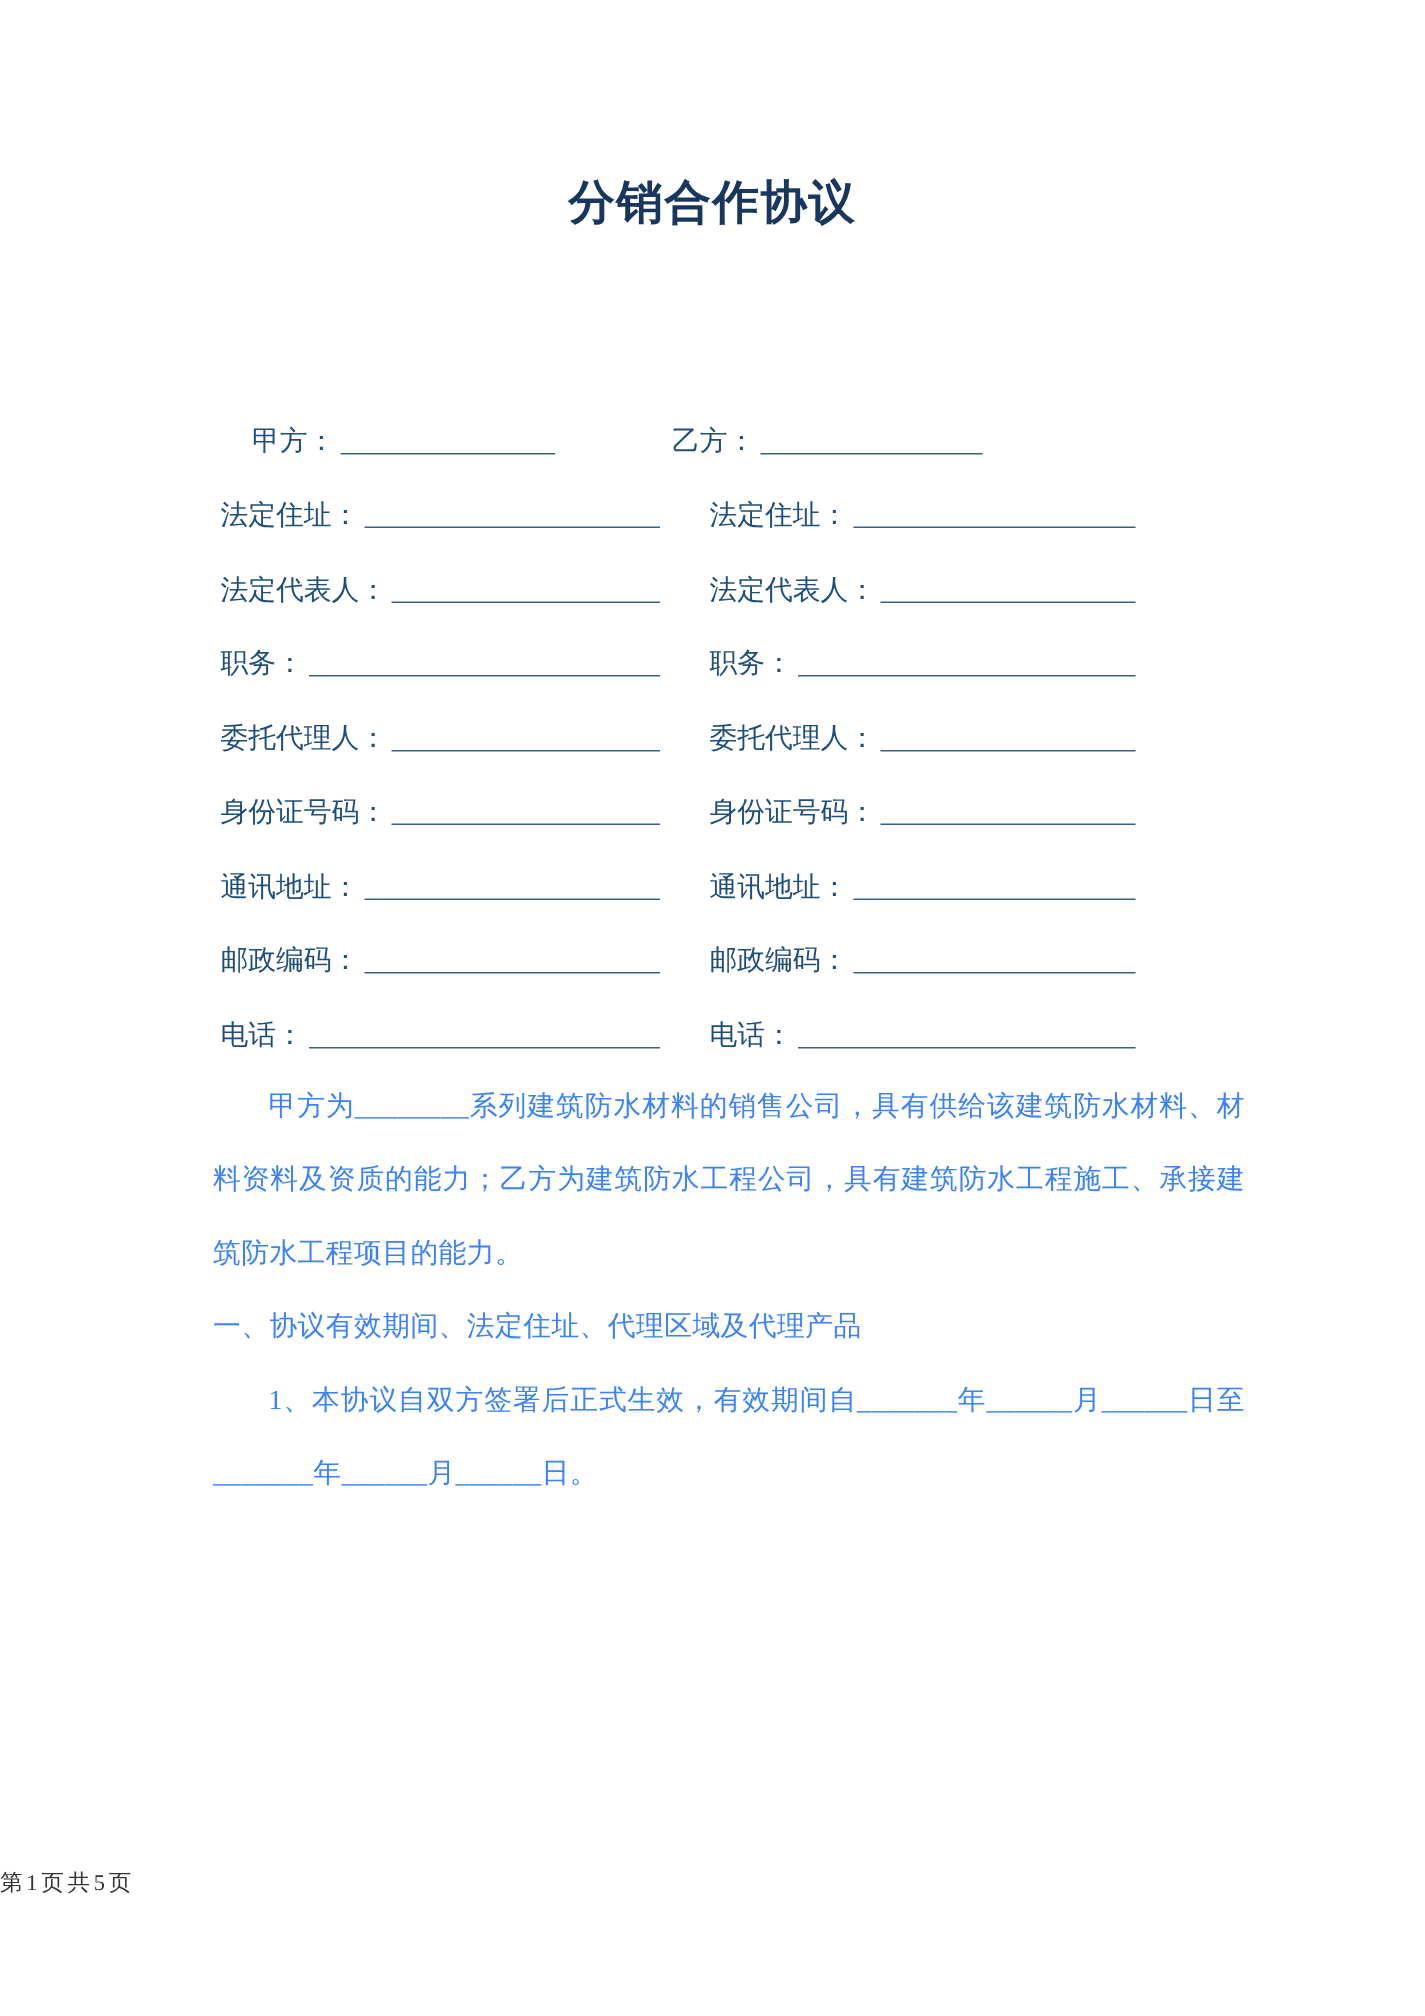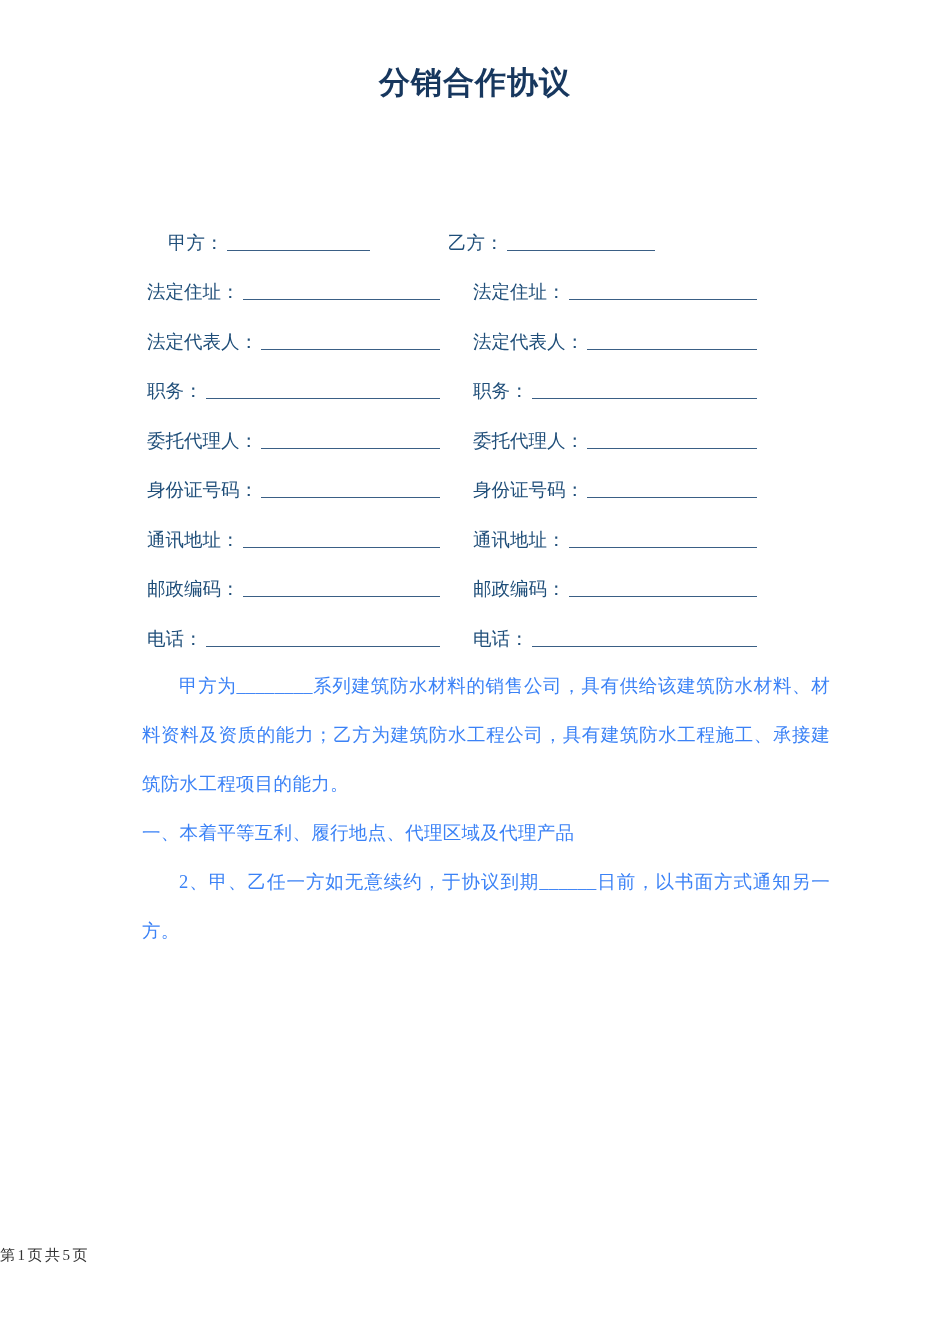--- a/index.html
+++ b/index.html
@@ -8,21 +8,21 @@
     position: relative;
     width: 950px;
     height: 1344px;
     margin: 0 auto;
     background: #ffffff;
     overflow: hidden;
     font-family: "Liberation Serif", "DejaVu Serif", serif;
     color: #1F4E79;
   }
   .title {
-    padding-top: 60px;
+    padding-top: 112px;
     font-size: 31px;
     line-height: 46px;
     font-weight: bold;
     text-align: center;
     color: #17375E;
     letter-spacing: 1px;
   }
   .party-form {
     margin-top: 100px;
     padding: 0 120px 0 142px;
@@ -180,21 +180,21 @@
       <div class="field field-right">
         <span class="label">电话：</span>
         <span class="blank-line"></span>
       </div>
     </div>
 
   </div>
 
   <div class="body-text">
     <p>甲方为________系列建筑防水材料的销售公司，具有供给该建筑防水材料、材料资料及资质的能力；乙方为建筑防水工程公司，具有建筑防水工程施工、承接建筑防水工程项目的能力。</p>
-    <p class="section-heading">一、本着平等互利、履行地点、代理区域及代理产品</p>
-    <p>2、甲、乙任一方如无意续约，于协议到期______日前，以书面方式通知另一方。</p>
+    <p class="section-heading">一、协议有效期间、法定住址、代理区域及代理产品</p>
+    <p>1、本协议自双方签署后正式生效，有效期间自_______年______月______日至_______年______月______日。</p>
   </div>
 
   <div class="page-footer">
     <span>第1页共5页</span>
   </div>
 
 </div>
 
 </body></html>

